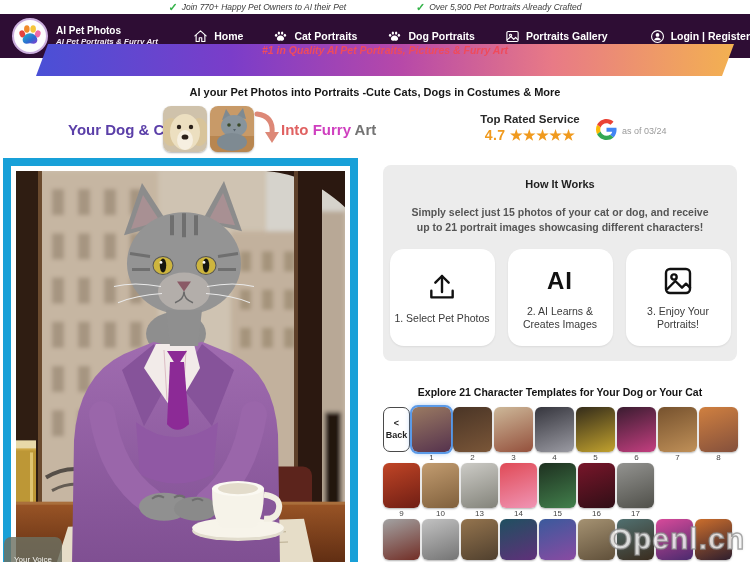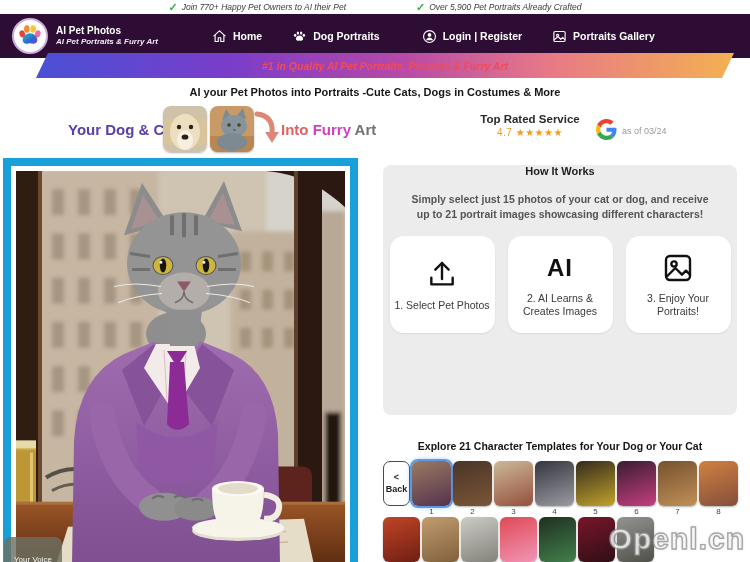--- a/index.html
+++ b/index.html
@@ -24,57 +24,57 @@
   .brand-title { font-size:10px; font-weight:bold; color:#fff; line-height:1.25; }
   .brand-sub { font-size:8px; font-weight:bold; font-style:italic; color:#f3eaf7; line-height:1.25; }
   .nav-items { display:flex; align-items:center; gap:30px; margin-left:22px; }
   .nav-item { position:relative; display:flex; align-items:center; gap:6px; color:#fff;
     font-size:10.5px; font-weight:bold; cursor:pointer; padding:4px 0; white-space:nowrap; }
   .nav-item svg { width:15px; height:15px; flex:none; }
   .nav-item.active::after { content:""; position:absolute; left:-6px; right:-6px; bottom:-8px; height:2px; background:#fff; }
   .nav-item.login { margin-left:12px; }
 
   
-  .banner { position:absolute; top:53px; left:36px; right:16px; height:25px;
-    display:flex; align-items:center; justify-content:center;
+  .banner { position:absolute; top:44px; left:36px; right:16px; height:32px;
+    display:flex; justify-content:center;
     clip-path:polygon(12px 0, 100% 0, calc(100% - 12px) 100%, 0 100%); }
   .banner span { color:#ef4b5c; font-size:10.5px; font-weight:bold; font-style:italic; }
 
   .headline { position:absolute; top:86px; left:0; width:100%; text-align:center;
     font-size:11px; font-weight:bold; color:#161616; }
 
   
   .hero-left { position:absolute; left:68px; top:121px; font-size:15px; font-weight:bold; color:#5b3fa8; }
   .pet-img { position:absolute; top:106px; width:44px; height:46px; border-radius:8px; overflow:hidden;
     box-shadow:0 1px 2px rgba(0,0,0,.3); }
   .pet-img svg { width:100%; height:100%; display:block; }
   .pet-dog { left:163px; }
   .pet-cat { left:210px; }
   .hero-arrow { position:absolute; left:254px; top:110px; width:26px; height:34px; }
   .hero-right { position:absolute; left:281px; top:121px; font-size:15px; font-weight:bold; white-space:nowrap; }
   .c-into { color:#e06262; } .c-furry { color:#cf3fbf; } .c-art { color:#737373; }
 
   .rating { position:absolute; left:470px; top:113px; width:120px; text-align:center; }
   .rating-title { font-size:11.5px; font-weight:bold; color:#2a2a2a; }
-  .rating-line { margin-top:2px; font-size:10px; font-weight:normal; color:#f09a1e; letter-spacing:.5px; }
+  .rating-line { margin-top:2px; font-size:14px; font-weight:bold; color:#f09a1e; letter-spacing:.5px; }
   .g-logo { position:absolute; left:596px; top:119px; width:21px; height:21px; }
   .asof { position:absolute; left:622px; top:126px; font-size:9px; color:#9a9a9a; }
 
   
   .viewer { position:absolute; left:3px; top:158px; width:355px; height:420px;
     background:#18a0d8; padding:8px; }
   .viewer-inner { width:100%; height:100%; background:#fff; padding:5px; }
   .viewer-inner svg { width:100%; height:100%; display:block; }
   .voice-pill { position:absolute; left:4px; top:537px; z-index:7; border:none;
     background:rgba(108,112,98,.82); color:#f5f5f0; font-size:8px; font-family:inherit;
     padding:18px 10px; border-radius:7px; cursor:pointer; }
 
   
   .right-col { position:absolute; left:383px; top:165px; width:354px; }
-  .how-panel { background:#ececec; border-radius:8px; height:250px; text-align:center; }
+  .how-panel { background:#ececec; border-radius:8px; height:196px; padding-top:13px; text-align:center; }
   .how-title { font-size:11px; font-weight:bold; color:#1e1e1e; }
   .how-desc { margin:15px 24px 0; font-size:10.5px; font-weight:bold; color:#555; line-height:1.4; }
   .cards { display:flex; justify-content:center; gap:13px; margin-top:15px; }
   .card { width:105px; height:97px; background:#fff; border-radius:14px; display:flex; flex-direction:column;
     align-items:center; justify-content:center; gap:7px; box-shadow:0 1px 2px rgba(0,0,0,.08); cursor:default; }
   .card .cicon { height:34px; display:flex; align-items:center; justify-content:center; }
   .card .cicon svg { width:32px; height:32px; }
   .ai-glyph { font-size:24px; font-weight:bold; color:#111; letter-spacing:1px; }
   .card .clabel { font-size:10.5px; color:#3a3a3a; line-height:1.25; text-align:center; padding:0 4px; }
 
@@ -149,41 +149,53 @@
         <div class="nav-item">
           <span style="display: flex;">
             <svg viewBox="0 0 24 24" fill="#fff">
               <ellipse cx="5" cy="10" rx="1.9" ry="2.5"></ellipse>
               <ellipse cx="9.4" cy="6.4" rx="1.9" ry="2.6"></ellipse>
               <ellipse cx="14.6" cy="6.4" rx="1.9" ry="2.6"></ellipse>
               <ellipse cx="19" cy="10" rx="1.9" ry="2.5"></ellipse>
               <path d="M12 10.5c-3 0-5.8 2.7-5.8 5.2 0 1.8 1.3 2.9 3 2.9 1 0 1.9-.4 2.8-.4s1.8.4 2.8.4c1.7 0 3-1.1 3-2.9 0-2.5-2.8-5.2-5.8-5.2z"></path>
             </svg>
           </span>
+          <span>Cat Portraits</span>
+        </div>
+        <div class="nav-item">
+          <span style="display: flex;">
+            <svg viewBox="0 0 24 24" fill="#fff">
+              <ellipse cx="5" cy="10" rx="1.9" ry="2.5"></ellipse>
+              <ellipse cx="9.4" cy="6.4" rx="1.9" ry="2.6"></ellipse>
+              <ellipse cx="14.6" cy="6.4" rx="1.9" ry="2.6"></ellipse>
+              <ellipse cx="19" cy="10" rx="1.9" ry="2.5"></ellipse>
+              <path d="M12 10.5c-3 0-5.8 2.7-5.8 5.2 0 1.8 1.3 2.9 3 2.9 1 0 1.9-.4 2.8-.4s1.8.4 2.8.4c1.7 0 3-1.1 3-2.9 0-2.5-2.8-5.2-5.8-5.2z"></path>
+            </svg>
+          </span>
           <span>Dog Portraits</span>
+        </div>
+        <div class="nav-item">
+          <span style="display: flex;">
+            <svg viewBox="0 0 24 24" fill="none" stroke="#fff" stroke-width="1.8" stroke-linecap="round" stroke-linejoin="round">
+              <rect x="3" y="4" width="18" height="16" rx="2"></rect>
+              <circle cx="9" cy="10" r="1.7"></circle>
+              <path d="M4 17 L9.5 12 L14 16.5 L17 13.5 L20 16.5"></path>
+            </svg>
+          </span>
+          <span>Portraits Gallery</span>
         </div>
         <div class="nav-item login">
           <span style="display: flex;">
             <svg viewBox="0 0 24 24">
               <circle cx="12" cy="12" r="9.5" fill="none" stroke="#fff" stroke-width="1.8"></circle>
               <circle cx="12" cy="9.5" r="3" fill="#fff"></circle>
               <path d="M6.5 18 c1-3 3-4.3 5.5-4.3 s4.5 1.3 5.5 4.3" fill="#fff"></path>
             </svg>
           </span>
           <span>Login | Register</span>
-        </div>
-        <div class="nav-item">
-          <span style="display: flex;">
-            <svg viewBox="0 0 24 24" fill="none" stroke="#fff" stroke-width="1.8" stroke-linecap="round" stroke-linejoin="round">
-              <rect x="3" y="4" width="18" height="16" rx="2"></rect>
-              <circle cx="9" cy="10" r="1.7"></circle>
-              <path d="M4 17 L9.5 12 L14 16.5 L17 13.5 L20 16.5"></path>
-            </svg>
-          </span>
-          <span>Portraits Gallery</span>
         </div>
       </div>
   </div>
 
   <div class="banner" id="banner" style="background: linear-gradient(90deg, rgb(74, 80, 214) 0%, rgb(123, 61, 201) 28%, rgb(182, 72, 169) 52%, rgb(232, 122, 134) 74%, rgb(243, 177, 81) 100%);">
     <span style="color: rgb(239, 75, 92);">#1 in Quality AI Pet Portraits, Pictures &amp; Furry Art</span>
   </div>
 
   <div class="headline">AI your Pet Photos into Portraits -Cute Cats, Dogs in Costumes &amp; More</div>
 

